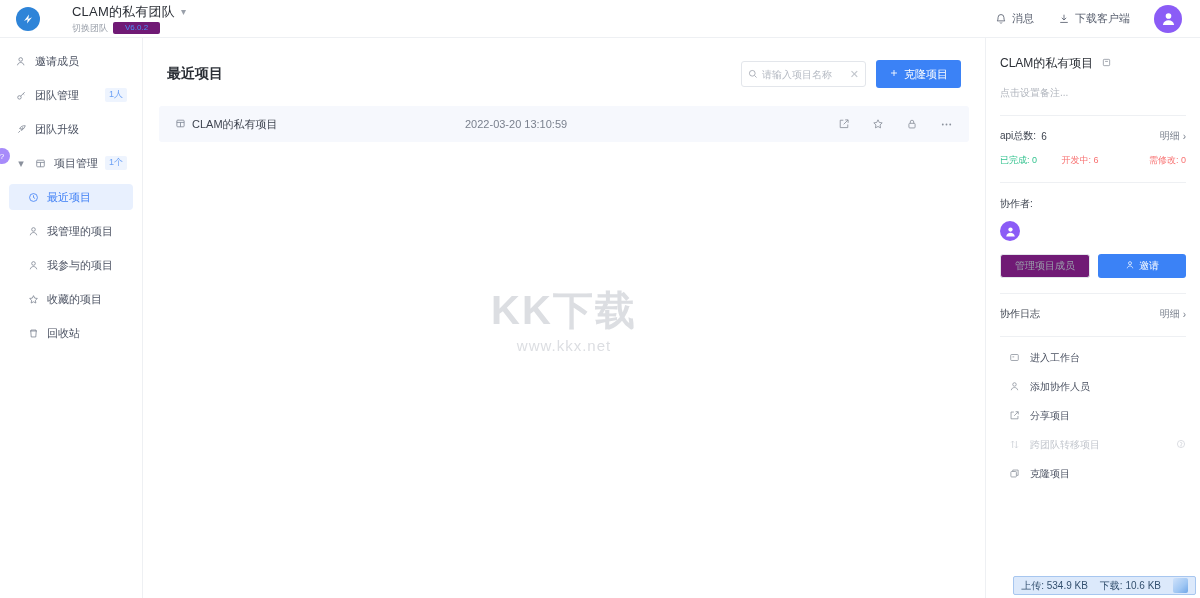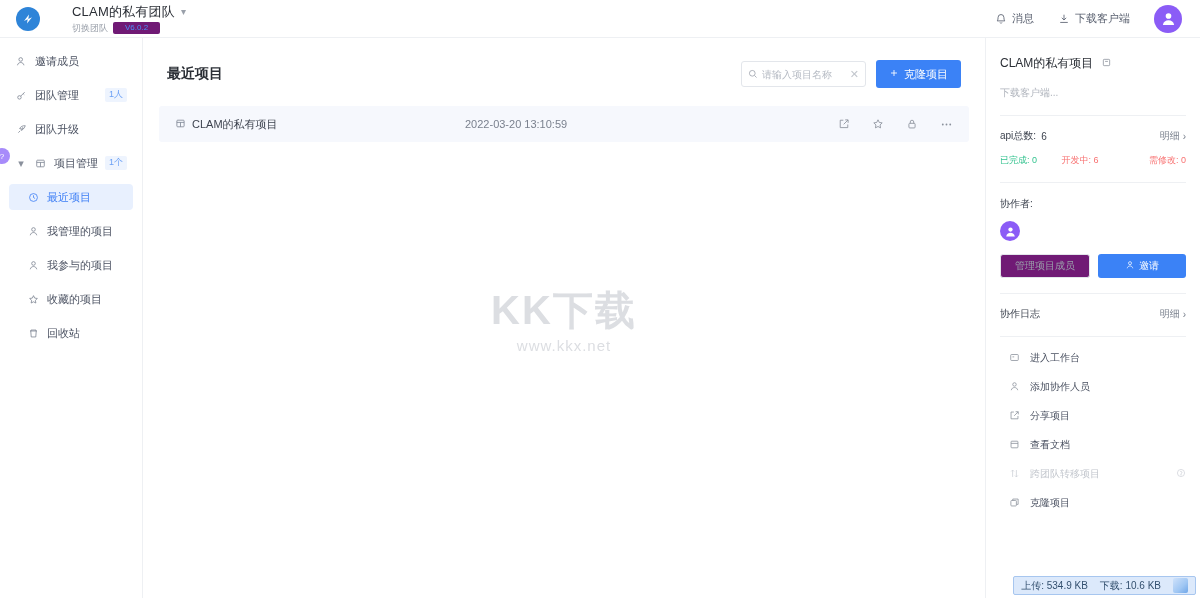--- a/index.html
+++ b/index.html
@@ -411,21 +411,21 @@
       <div class="rp-title-row">
         <span class="rp-title">CLAM的私有项目</span>
         <span>
           <svg width="11" height="11" viewBox="0 0 14 14" fill="none" stroke="#8b919c" stroke-width="1">
               <rect x="3" y="3" width="8" height="8" rx="1"></rect>
               <path d="M5.2 5.6h3.6"></path>
             </svg>
         </span>
       </div>
 
-      <div class="rp-note">下载客户端...</div>
+      <div class="rp-note">点击设置备注...</div>
 
       <div class="rp-div"></div>
 
       <div class="rp-sec-row">
         <span class="rp-sec-label">api总数:</span>
         <span class="rp-sec-label" style="margin-left:5px">6</span>
         <span class="rp-detail">
           <span>明细</span>
           <span>›</span>
         </span>
@@ -504,29 +504,20 @@
         </div>
         <div class="rp-mi">
           <span class="mico">
             <svg width="11" height="11" viewBox="0 0 14 14" fill="none" stroke="currentColor" stroke-width="1">
                 <path d="M11.4 7.6v3.6H2.6V2.6h3.6"></path>
                 <path d="M8.4 2.2h3.4v3.4M11.6 2.4 6.6 7.4"></path>
               </svg>
           </span>
           <span>分享项目</span>
         </div>
-        <div class="rp-mi">
-          <span class="mico">
-            <svg width="11" height="11" viewBox="0 0 14 14" fill="none" stroke="currentColor" stroke-width="1">
-                <rect x="2.6" y="2.8" width="8.8" height="8.4" rx="1"></rect>
-                <path d="M2.6 5.6h8.8"></path>
-              </svg>
-          </span>
-          <span>查看文档</span>
-        </div>
         <div class="rp-mi disabled">
           <span class="mico">
             <svg width="11" height="11" viewBox="0 0 14 14" fill="none" stroke="currentColor" stroke-width="1">
                 <path d="M4.6 2.6v8.8M9.4 11.4V2.6"></path>
                 <path d="M2.8 4.4 4.6 2.6l1.8 1.8M7.6 9.6l1.8 1.8 1.8-1.8"></path>
               </svg>
           </span>
           <span>跨团队转移项目</span>
           <span class="help">
             <svg width="10" height="10" viewBox="0 0 14 14" fill="none" stroke="currentColor" stroke-width="1">

